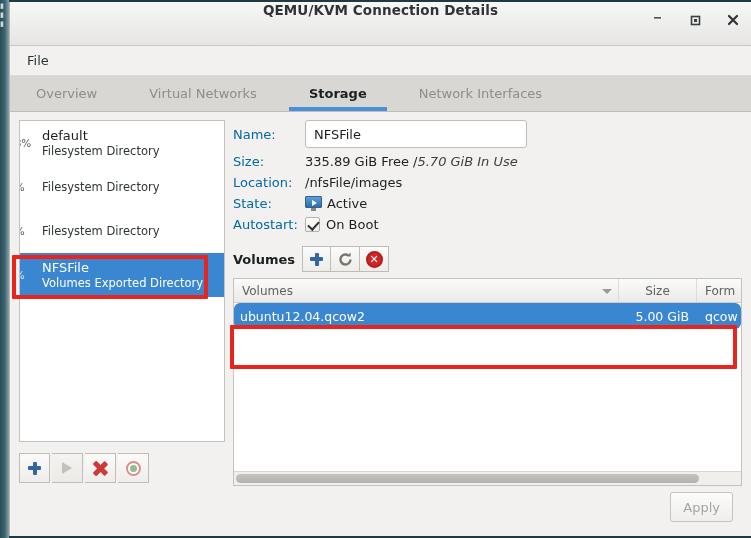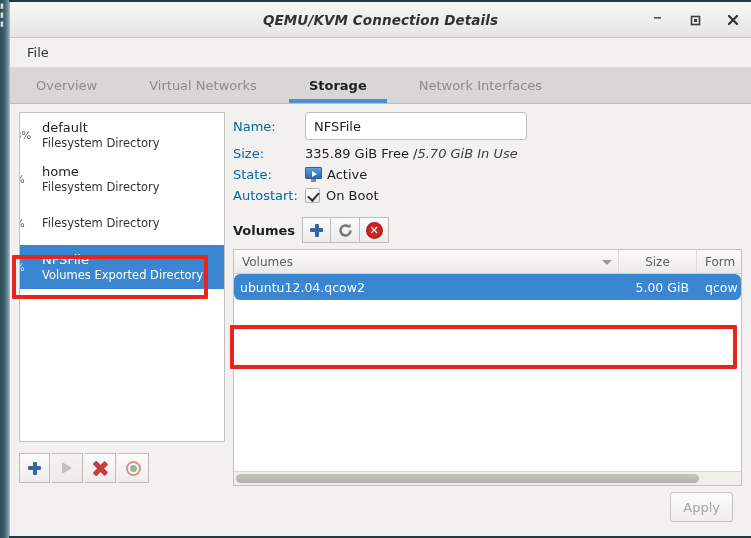--- a/index.html
+++ b/index.html
@@ -28,26 +28,25 @@
   .window {
     position: absolute; left: 9px; top: 2px;
     width: 742px; height: 534px;
     background: #f2f1f0;
     display: flex; flex-direction: column;
     border-left: 1px solid #b6b4b0;
   }
   
   .titlebar {
     position: relative;
-    height: 36px;
+    height: 44px;
     background: linear-gradient(to bottom, #f7f7f6 0%, #ececea 60%, #e6e5e3 100%);
     border-bottom: 1px solid #c9c7c3;
-    display: flex; align-items: center; justify-content: center;
+    display: flex; align-items: flex-start; justify-content: center;
     flex: none;
-    font-style: italic;
   }
   .titlebar .title {
     font-size: 13.5px; font-weight: bold; color: #2e3436;
     letter-spacing: 0.1px;
   }
   .win-buttons {
     position: absolute; right: 6px; top: 0; height: 36px;
     display: flex; align-items: center; gap: 14px;
   }
   .win-btn {
@@ -400,21 +399,20 @@
               <div class="pct">38%</div>
               <div class="ptext">
                 <div class="pname">default</div>
                 <div class="pdesc">Filesystem Directory</div>
               </div>
             </div>
 
             <div class="pool">
               <div class="pct">0%</div>
               <div class="ptext">
-                <div class="pname">home</div>
                 <div class="pdesc">Filesystem Directory</div>
               </div>
             </div>
 
             <div class="pool">
               <div class="pct">0%</div>
               <div class="ptext">
                 <div class="pdesc">Filesystem Directory</div>
               </div>
             </div>
@@ -457,20 +455,24 @@
             </div>
 
             <div class="drow">
               <div class="dlabel">Size:</div>
               <div class="dvalue size-val">
                 <span class="free">335.89 GiB Free / </span>
                 <span class="inuse">5.70 GiB In Use</span>
               </div>
             </div>
 
+            <div class="drow">
+              <div class="dlabel">Location:</div>
+              <div class="dvalue">/nfsFile/images</div>
+            </div>
 
             <div class="drow">
               <div class="dlabel">State:</div>
               <div class="dvalue">
                 <span class="state-icon">
                   <span class="screen"></span>
                     <span class="stand"></span>
                 </span>
                 <span>Active</span>
               </div>

